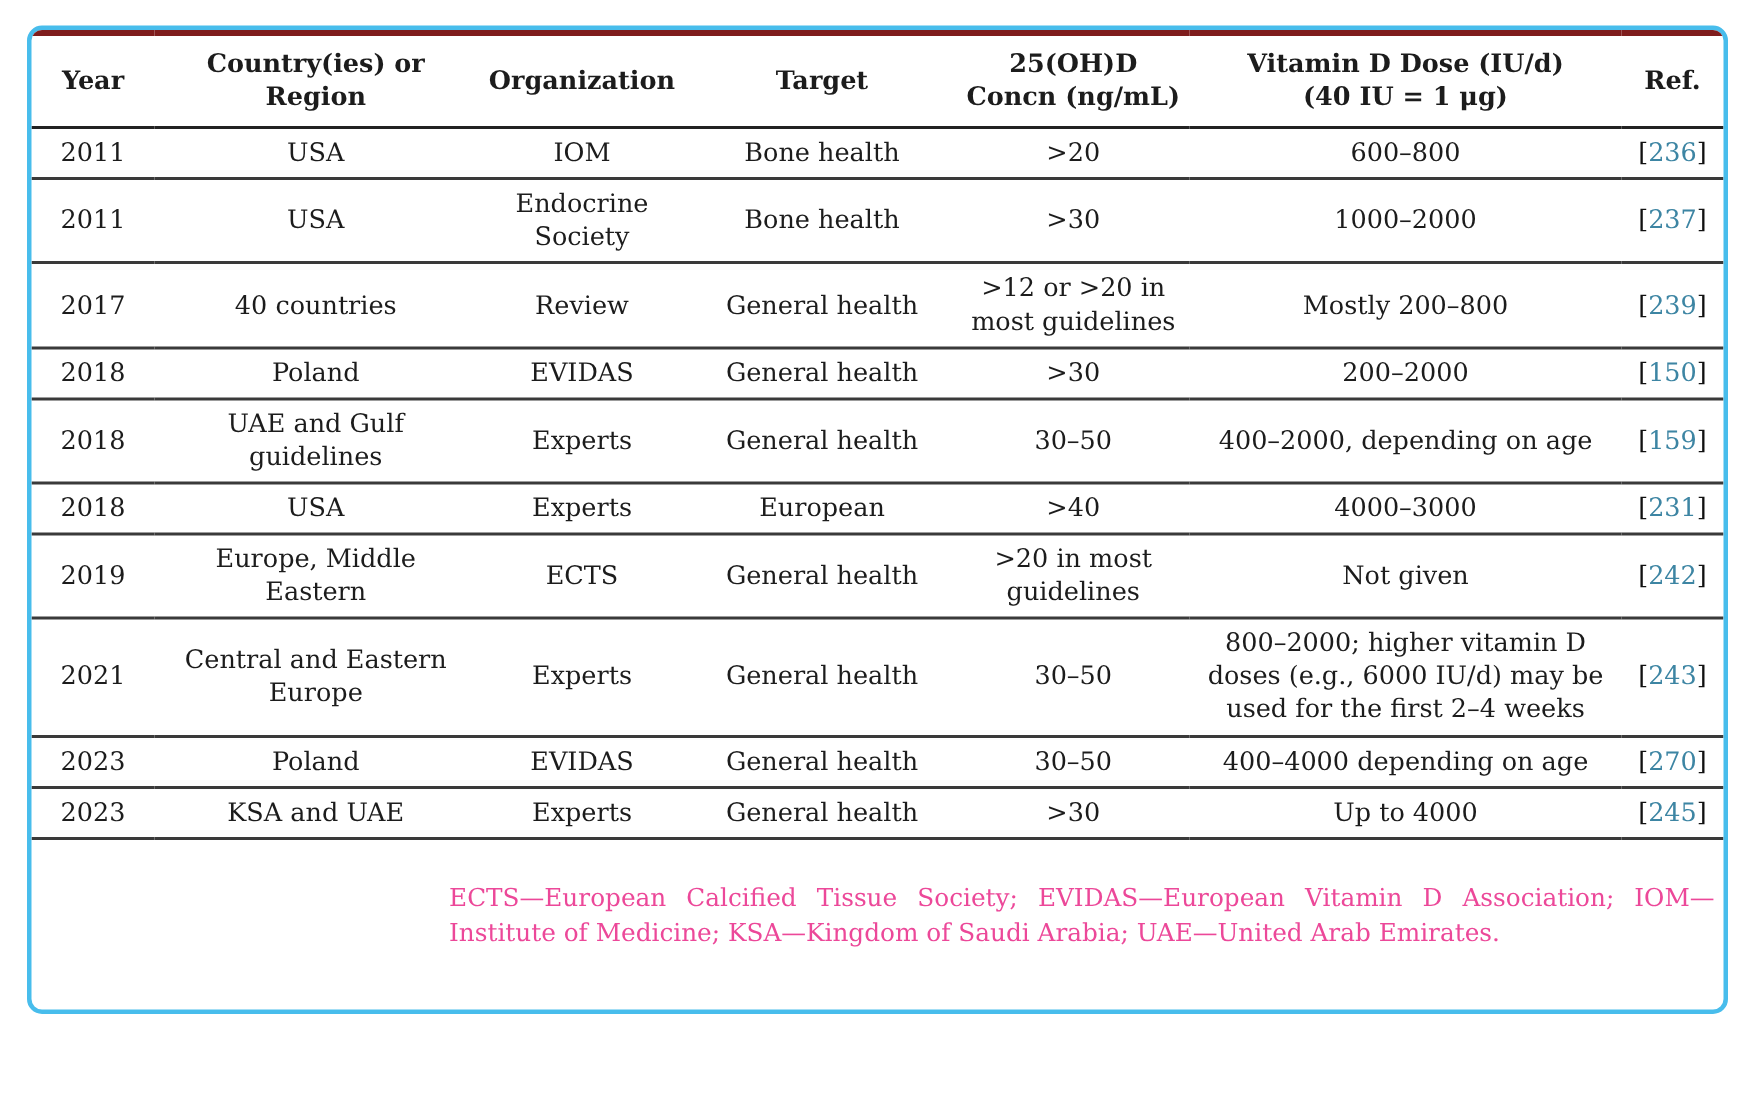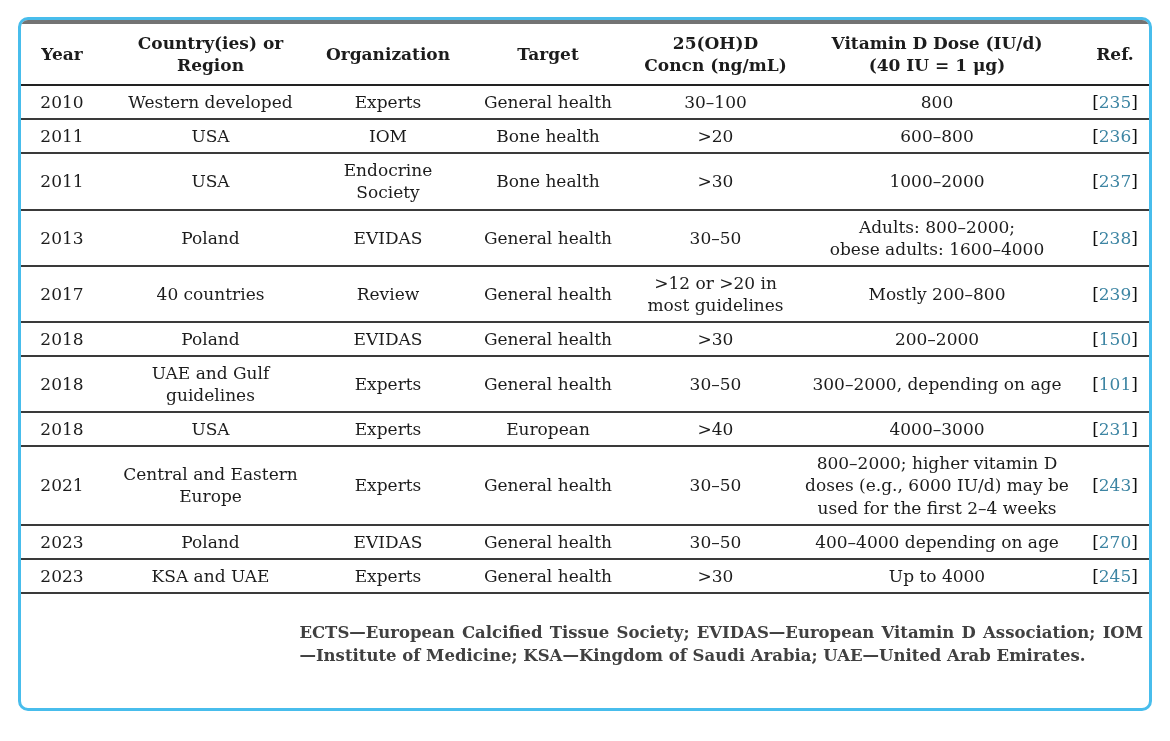--- a/index.html
+++ b/index.html
@@ -29,21 +29,21 @@
     font-size: 17px;
   }
   th, td {
     text-align: center;
     vertical-align: middle;
     white-space: pre-line;
     padding: 5px 6px;
     line-height: 1.3;
   }
   thead tr {
-    border-top: 4px solid #737373;
+    border-top: 4px solid #7f1d1d;
     border-bottom: 2px solid #222222;
   }
   thead th {
     font-weight: bold;
     padding: 8px 6px;
   }
   tbody tr + tr {
     border-top: 2px solid #3a3a3a;
   }
   tfoot tr {
@@ -55,22 +55,21 @@
   }
   .ref-num {
     color: #3d85a3;
   }
   .footnote {
     margin-left: 24.5%;
     text-align: justify;
     font-size: 16.5px;
     line-height: 1.38;
     padding: 6px 2px 18px 0;
-    color: #404040;
-    font-weight: bold;
+    color: #ec4899;
   }
   tfoot td { padding: 0 4px; }
 </style>
 </head>
 <body>
 
 <div class="table-frame">
   <table class="vitamin-table">
     <colgroup>
       <col style="width:82px">
@@ -90,58 +89,39 @@
         <th>Target</th>
         <th>25(OH)D
 Concn (ng/mL)</th>
         <th>Vitamin D Dose (IU/d)
 (40 IU = 1 μg)</th>
         <th>Ref.</th>
       </tr>
     </thead>
     <tbody>
         <tr>
-          <td>2010</td>
-          <td>Western developed</td>
-          <td>Experts</td>
-          <td>General health</td>
-          <td>30–100</td>
-          <td>800</td>
-          <td><span class="ref">[<span class="ref-num">235</span>]</span></td>
-        </tr>
-        <tr>
           <td>2011</td>
           <td>USA</td>
           <td>IOM</td>
           <td>Bone health</td>
           <td>&gt;20</td>
           <td>600–800</td>
           <td><span class="ref">[<span class="ref-num">236</span>]</span></td>
         </tr>
         <tr>
           <td>2011</td>
           <td>USA</td>
           <td>Endocrine
 Society</td>
           <td>Bone health</td>
           <td>&gt;30</td>
           <td>1000–2000</td>
           <td><span class="ref">[<span class="ref-num">237</span>]</span></td>
         </tr>
         <tr>
-          <td>2013</td>
-          <td>Poland</td>
-          <td>EVIDAS</td>
-          <td>General health</td>
-          <td>30–50</td>
-          <td>Adults: 800–2000;
-obese adults: 1600–4000</td>
-          <td><span class="ref">[<span class="ref-num">238</span>]</span></td>
-        </tr>
-        <tr>
           <td>2017</td>
           <td>40 countries</td>
           <td>Review</td>
           <td>General health</td>
           <td>&gt;12 or &gt;20 in
 most guidelines</td>
           <td>Mostly 200–800</td>
           <td><span class="ref">[<span class="ref-num">239</span>]</span></td>
         </tr>
         <tr>
@@ -153,31 +133,42 @@
           <td>200–2000</td>
           <td><span class="ref">[<span class="ref-num">150</span>]</span></td>
         </tr>
         <tr>
           <td>2018</td>
           <td>UAE and Gulf
 guidelines</td>
           <td>Experts</td>
           <td>General health</td>
           <td>30–50</td>
-          <td>300–2000, depending on age</td>
-          <td><span class="ref">[<span class="ref-num">101</span>]</span></td>
+          <td>400–2000, depending on age</td>
+          <td><span class="ref">[<span class="ref-num">159</span>]</span></td>
         </tr>
         <tr>
           <td>2018</td>
           <td>USA</td>
           <td>Experts</td>
           <td>European</td>
           <td>&gt;40</td>
           <td>4000–3000</td>
           <td><span class="ref">[<span class="ref-num">231</span>]</span></td>
+        </tr>
+        <tr>
+          <td>2019</td>
+          <td>Europe, Middle
+Eastern</td>
+          <td>ECTS</td>
+          <td>General health</td>
+          <td>&gt;20 in most
+guidelines</td>
+          <td>Not given</td>
+          <td><span class="ref">[<span class="ref-num">242</span>]</span></td>
         </tr>
         <tr>
           <td>2021</td>
           <td>Central and Eastern
 Europe</td>
           <td>Experts</td>
           <td>General health</td>
           <td>30–50</td>
           <td>800–2000; higher vitamin D
 doses (e.g., 6000 IU/d) may be

